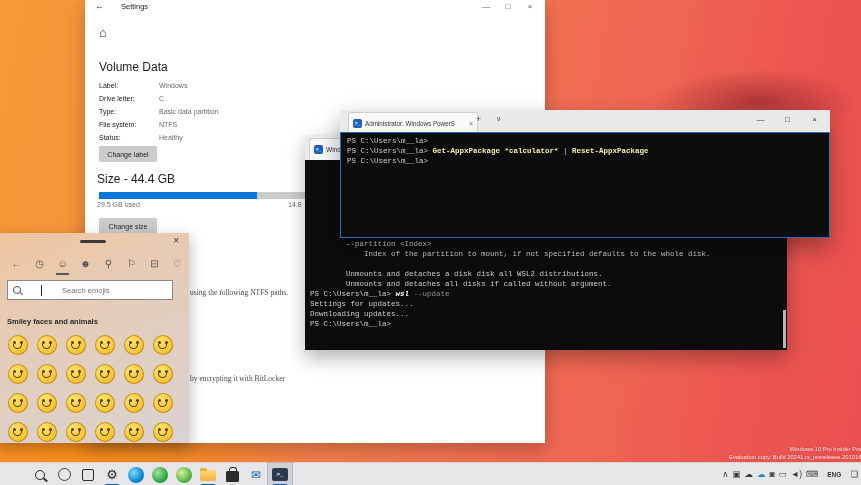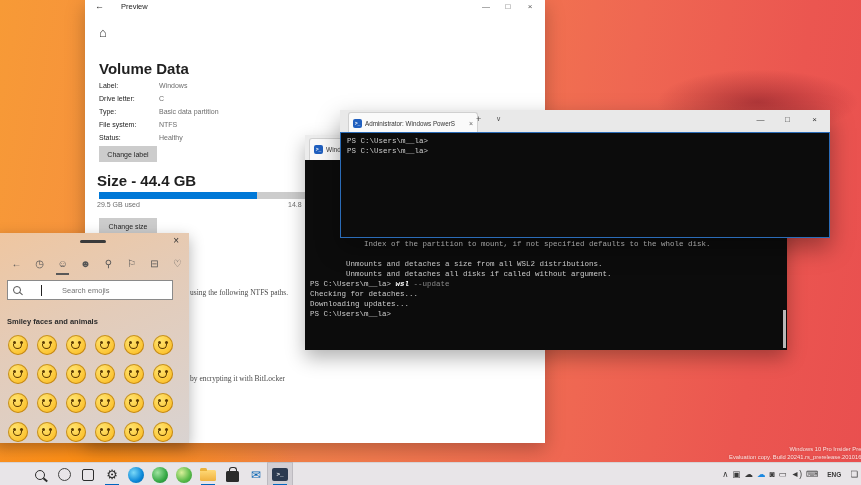--- a/index.html
+++ b/index.html
@@ -14,21 +14,21 @@
   
   .settings{position:absolute;left:85px;top:0;width:460px;height:443px;background:#fff;z-index:2;
             box-shadow:0 6px 18px rgba(0,0,0,.25);color:#1f1f1f;}
   .st-titlebar{position:absolute;left:0;top:0;right:0;height:16px;}
   .st-back{position:absolute;left:10px;top:1px;font-size:9px;color:#333;}
   .st-title{position:absolute;left:36px;top:2px;font-size:7.5px;color:#222;}
   .st-controls{position:absolute;right:4px;top:0;display:flex;}
   .st-controls span{width:22px;height:14px;text-align:center;font-size:8px;color:#555;line-height:14px;}
   .st-home{position:absolute;left:14px;top:25px;font-size:13px;color:#333;}
   .st-pagetitle{position:absolute;left:37px;top:22px;font-size:16px;font-weight:400;letter-spacing:.2px;}
-  .st-h2{position:absolute;font-size:15px;font-weight:700;color:#1f1f1f;}
+  .st-h2{position:absolute;font-size:12px;font-weight:400;color:#1f1f1f;}
   .vrows{position:absolute;left:14px;top:82px;}
   .vrow{display:flex;height:13px;font-size:7px;}
   .vlabel{width:60px;color:#222;}
   .vvalue{color:#6d6d6d;}
   .st-btn{position:absolute;background:#cccccc;border:none;font-size:7px;color:#1f1f1f;
           width:58px;height:16px;font-family:inherit;}
   .st-bar{position:absolute;left:14px;top:192px;width:236px;height:7px;background:#cccccc;}
   .st-bar-fill{height:7px;background:#0078d7;}
   .st-used{position:absolute;left:12px;top:201px;font-size:7px;color:#6d6d6d;}
   .st-free{position:absolute;left:203px;top:201px;font-size:7px;color:#6d6d6d;}
@@ -119,21 +119,21 @@
              color:rgba(255,240,238,.92);z-index:1;text-shadow:0 0 2px rgba(120,30,30,.3);}
 </style>
 </head>
 <body>
 
 <div id="screen">
 
   <div class="settings">
     <div class="st-titlebar">
       <span class="st-back">←</span>
-      <span class="st-title">Preview</span>
+      <span class="st-title">Settings</span>
       <div class="st-controls">
         <span>—</span>
         <span>□</span>
         <span>×</span>
       </div>
     </div>
     <span class="st-home">⌂</span>
 
     <div class="st-h2" style="left:14px;top:60px;">Volume Data</div>
     <div class="vrows">
@@ -178,26 +178,27 @@
   </div>
 
   <div class="bg-term">
     <div class="term-titlebar">
       <div class="term-tab">
         <span class="ps-badge">&gt;_</span>
         <span class="tab-title">Wind</span>
       </div>
     </div>
     <div class="bg-term-content term-mono" id="bg-term-lines">
+        <div class="tline"><span class="sw">        --partition &lt;Index&gt;</span></div>
         <div class="tline"><span class="sw">            Index of the partition to mount, if not specified defaults to the whole disk.</span></div>
         <div class="tline"><span class="sw"> </span></div>
-        <div class="tline"><span class="sw">        Unmounts and detaches a size from all WSL2 distributions.</span></div>
+        <div class="tline"><span class="sw">        Unmounts and detaches a disk disk all WSL2 distributions.</span></div>
         <div class="tline"><span class="sw">        Unmounts and detaches all disks if called without argument.</span></div>
         <div class="tline"><span class="sw">PS C:\Users\m__la&gt; </span><span class="sb">wsl </span><span class="sd">--update</span></div>
-        <div class="tline"><span class="sw">Checking for detaches...</span></div>
+        <div class="tline"><span class="sw">Settings for updates...</span></div>
         <div class="tline"><span class="sw">Downloading updates...</span></div>
         <div class="tline"><span class="sw">PS C:\Users\m__la&gt;</span></div>
       </div>
     <div class="bg-scrollbar"></div>
   </div>
 
   <div class="fg-term">
     <div class="term-titlebar">
       <div class="term-tab">
         <span class="ps-badge">&gt;_</span>
@@ -207,20 +208,21 @@
       <span class="tab-plus">+</span>
       <span class="tab-drop">∨</span>
       <div class="fg-controls">
         <span>—</span>
         <span>□</span>
         <span>×</span>
       </div>
     </div>
     <div class="fg-term-content term-mono" id="fg-term-lines">
         <div class="tline"><span class="sw">PS C:\Users\m__la&gt;</span></div>
+        <div class="tline"><span class="sw">PS C:\Users\m__la&gt; </span><span class="sy">Get-AppxPackage *calculator* </span><span class="sw">| </span><span class="sy">Reset-AppxPackage</span></div>
         <div class="tline"><span class="sw">PS C:\Users\m__la&gt;</span></div>
       </div>
   </div>
 
   <div class="emoji-panel">
     <div class="ep-handle"></div>
     <span class="ep-close">×</span>
     <div class="ep-tabs">
 
         <span class="etab">←</span>

